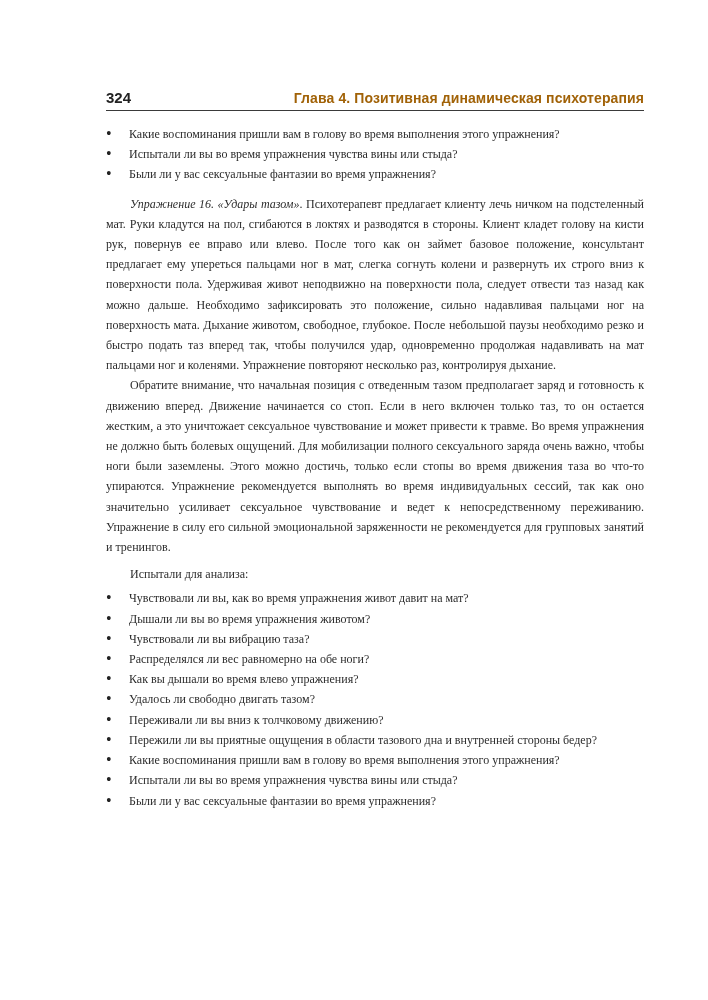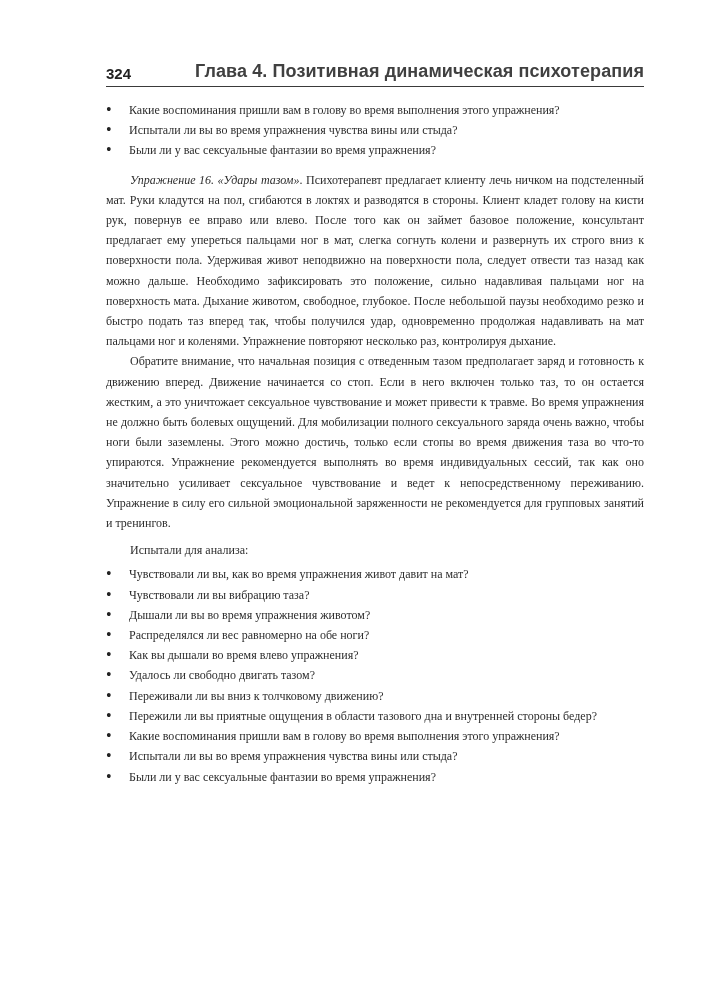--- a/index.html
+++ b/index.html
@@ -7,23 +7,24 @@
     width: 708px; height: 1000px; background: #ffffff; position: relative; overflow: hidden;
     color: #2a2a2a;
   }
   .page {
     position: absolute; left: 106px; top: 62px; width: 538px;
   }
   .header {
     display: flex; justify-content: space-between; align-items: flex-end;
     border-bottom: 1.5px solid #3a3a3a; padding-bottom: 4px; height: 20px;
     font-family: "Liberation Sans", "DejaVu Sans", sans-serif;
+    margin-top: 24px;
   }
   .page-num { font-weight: bold; font-size: 15px; color: #222; }
-  .running-head { font-size: 18px; font-weight: bold; color: #404040; letter-spacing: 0.1px; }
+  .running-head { font-size: 14px; font-weight: bold; color: #a16207; letter-spacing: 0.1px; }
   .body {
     font-family: "Liberation Serif", "DejaVu Serif", serif;
     font-size: 12px; line-height: 20.2px; text-align: justify; color: #2c2c2c;
   }
   ul { list-style: none; margin: 0; padding: 0; }
   li { position: relative; padding-left: 23px; text-align: justify; }
   li::before {
     content: "•"; position: absolute; left: 0; top: 0; font-size: 16px; color: #222;
   }
   .first-list { margin-top: 13px; }
@@ -50,22 +51,22 @@
     </ul>
 
     <p class="ex-p"><span class="ex-title">Упражнение 16. «Удары тазом»</span><span>. Психотерапевт предлагает клиенту лечь ничком на подстеленный мат. Руки кладутся на пол, сгибаются в локтях и разводятся в стороны. Клиент кладет голову на кисти рук, повернув ее вправо или влево. После того как он займет базовое положение, консультант предлагает ему упереться пальцами ног в мат, слегка согнуть колени и развернуть их строго вниз к поверхности пола. Удерживая живот неподвижно на поверхности пола, следует отвести таз назад как можно дальше. Необходимо зафиксировать это положение, сильно надавливая пальцами ног на поверхность мата. Дыхание животом, свободное, глубокое. После небольшой паузы необходимо резко и быстро подать таз вперед так, чтобы получился удар, одновременно продолжая надавливать на мат пальцами ног и коленями. Упражнение повторяют несколько раз, контролируя дыхание.</span></p>
 
     <p>Обратите внимание, что начальная позиция с отведенным тазом предполагает заряд и готовность к движению вперед. Движение начинается со стоп. Если в него включен только таз, то он остается жестким, а это уничтожает сексуальное чувствование и может привести к травме. Во время упражнения не должно быть болевых ощущений. Для мобилизации полного сексуального заряда очень важно, чтобы ноги были заземлены. Этого можно достичь, только если стопы во время движения таза во что-то упираются. Упражнение рекомендуется выполнять во время индивидуальных сессий, так как оно значительно усиливает сексуальное чувствование и ведет к непосредственному переживанию. Упражнение в силу его сильной эмоциональной заряженности не рекомендуется для групповых занятий и тренингов.</p>
 
     <p class="q-head">Испытали для анализа:</p>
 
     <ul class="q-list">
       <li>Чувствовали ли вы, как во время упражнения живот давит на мат?</li>
+      <li>Дышали ли вы во время упражнения животом?</li>
       <li>Чувствовали ли вы вибрацию таза?</li>
-      <li>Дышали ли вы во время упражнения животом?</li>
       <li>Распределялся ли вес равномерно на обе ноги?</li>
       <li>Как вы дышали во время влево упражнения?</li>
       <li>Удалось ли свободно двигать тазом?</li>
       <li>Переживали ли вы вниз к толчковому движению?</li>
       <li>Пережили ли вы приятные ощущения в области тазового дна и внутренней стороны бедер?</li>
       <li>Какие воспоминания пришли вам в голову во время выполнения этого упражнения?</li>
       <li>Испытали ли вы во время упражнения чувства вины или стыда?</li>
       <li>Были ли у вас сексуальные фантазии во время упражнения?</li>
     </ul>
   </div>

